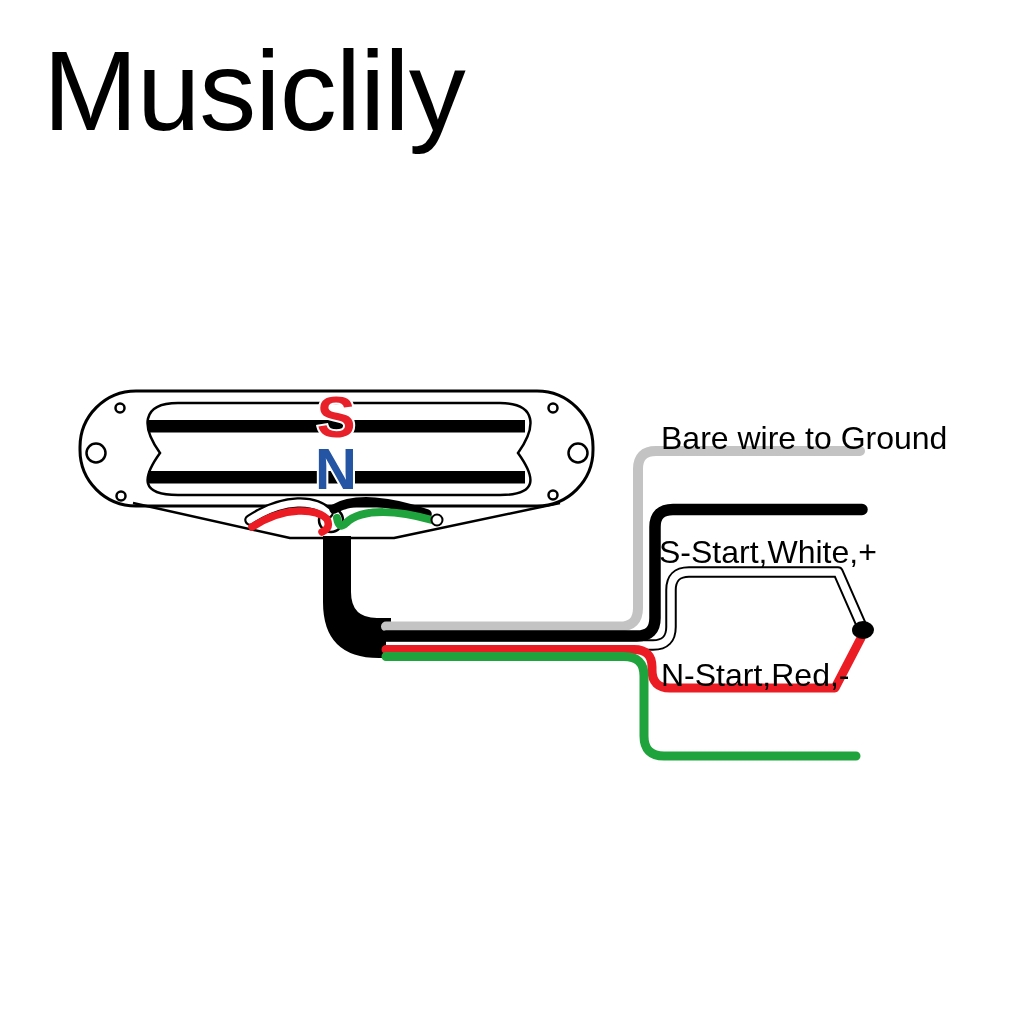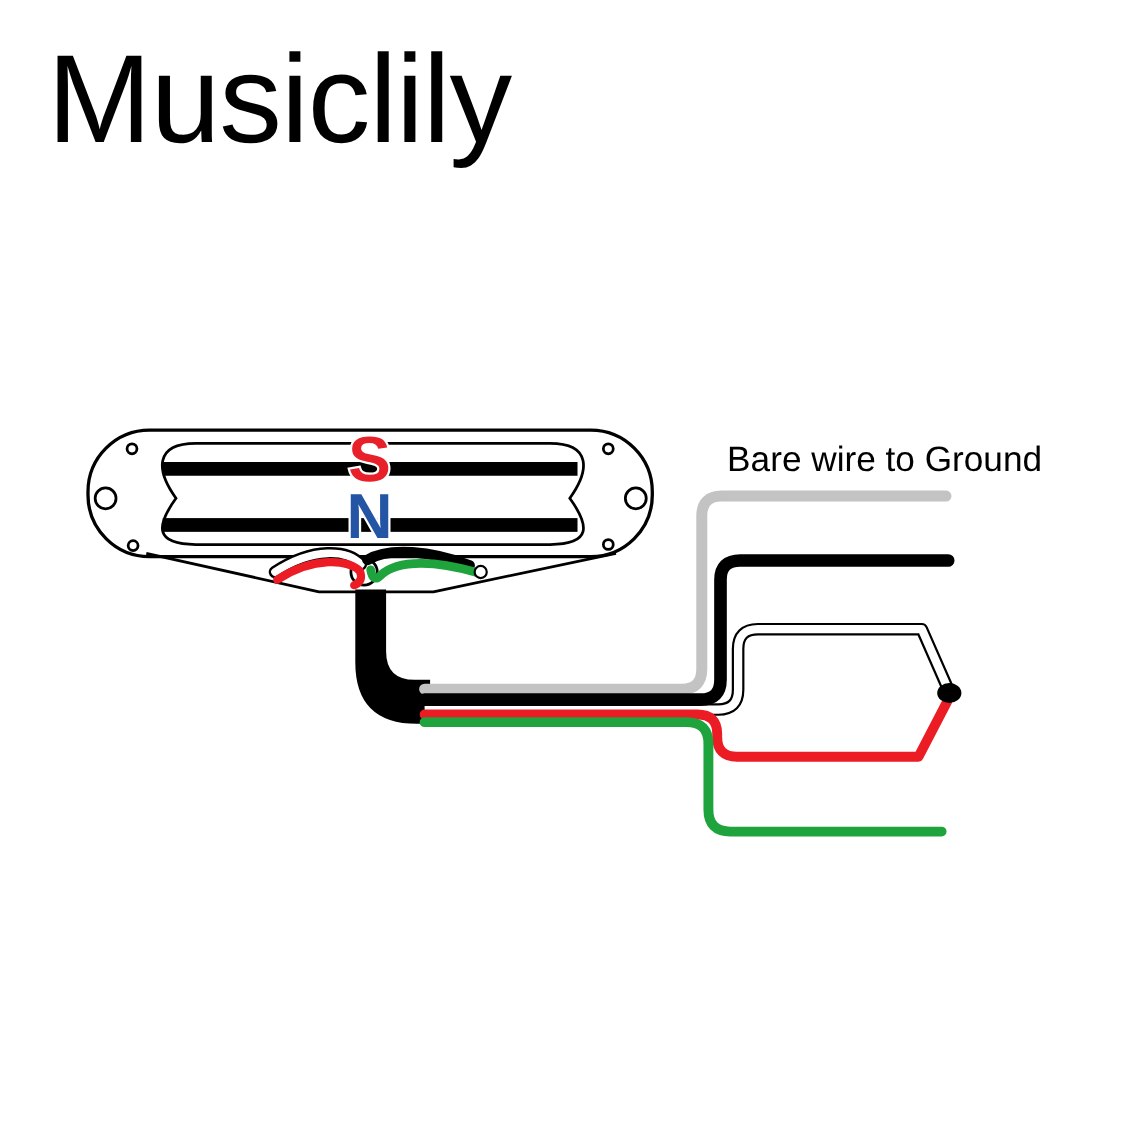--- a/index.html
+++ b/index.html
@@ -27,20 +27,21 @@
     color: #000000;
     line-height: 1;
     white-space: nowrap;
   }
   .wire-label {
     position: absolute;
     font-size: 32px;
     line-height: 1;
     color: #000000;
     white-space: nowrap;
+    margin-top: 21px;
   }
   .lbl-bare     { left: 661px; top: 401px; }
   .lbl-sfinish  { left: 661px; top: 460px; }
   .lbl-sstart   { left: 659px; top: 515px; }
   .lbl-nstart   { left: 661px; top: 638px; }
   .lbl-nfinish  { left: 661px; top: 710px; }
   svg.diagram {
     position: absolute;
     left: 0; top: 0;
   }
@@ -94,14 +95,16 @@
     <path d="M 386 636 L 637 636 Q 655 636 655 618 L 655 527 Q 655 509.5 673 509.5 L 862 509.5" stroke="#000000" stroke-width="11.5" stroke-linecap="round"></path>
 
     <path d="M 386 649.5 L 634 649.5 Q 652 649.5 652 667 L 652 670 Q 652 688 670 688 L 835 688 L 861 638" stroke="#EC1C24" stroke-width="9" stroke-linecap="round" stroke-linejoin="round"></path>
 
     <path d="M 386 656.5 L 624 656.5 Q 644 656.5 644 676 L 644 736 Q 644 756 664 756 L 856 756" stroke="#1FA33C" stroke-width="9" stroke-linecap="round"></path>
 
     <ellipse cx="863" cy="630" rx="11" ry="9" fill="#000000"></ellipse>
   </svg>
 
   <div class="wire-label lbl-bare">Bare wire to Ground</div>
+  <div class="wire-label lbl-sstart">S-Start,White,+</div>
+  <div class="wire-label lbl-nstart">N-Start,Red,-</div>
 
 </div>
 
 </body></html>

